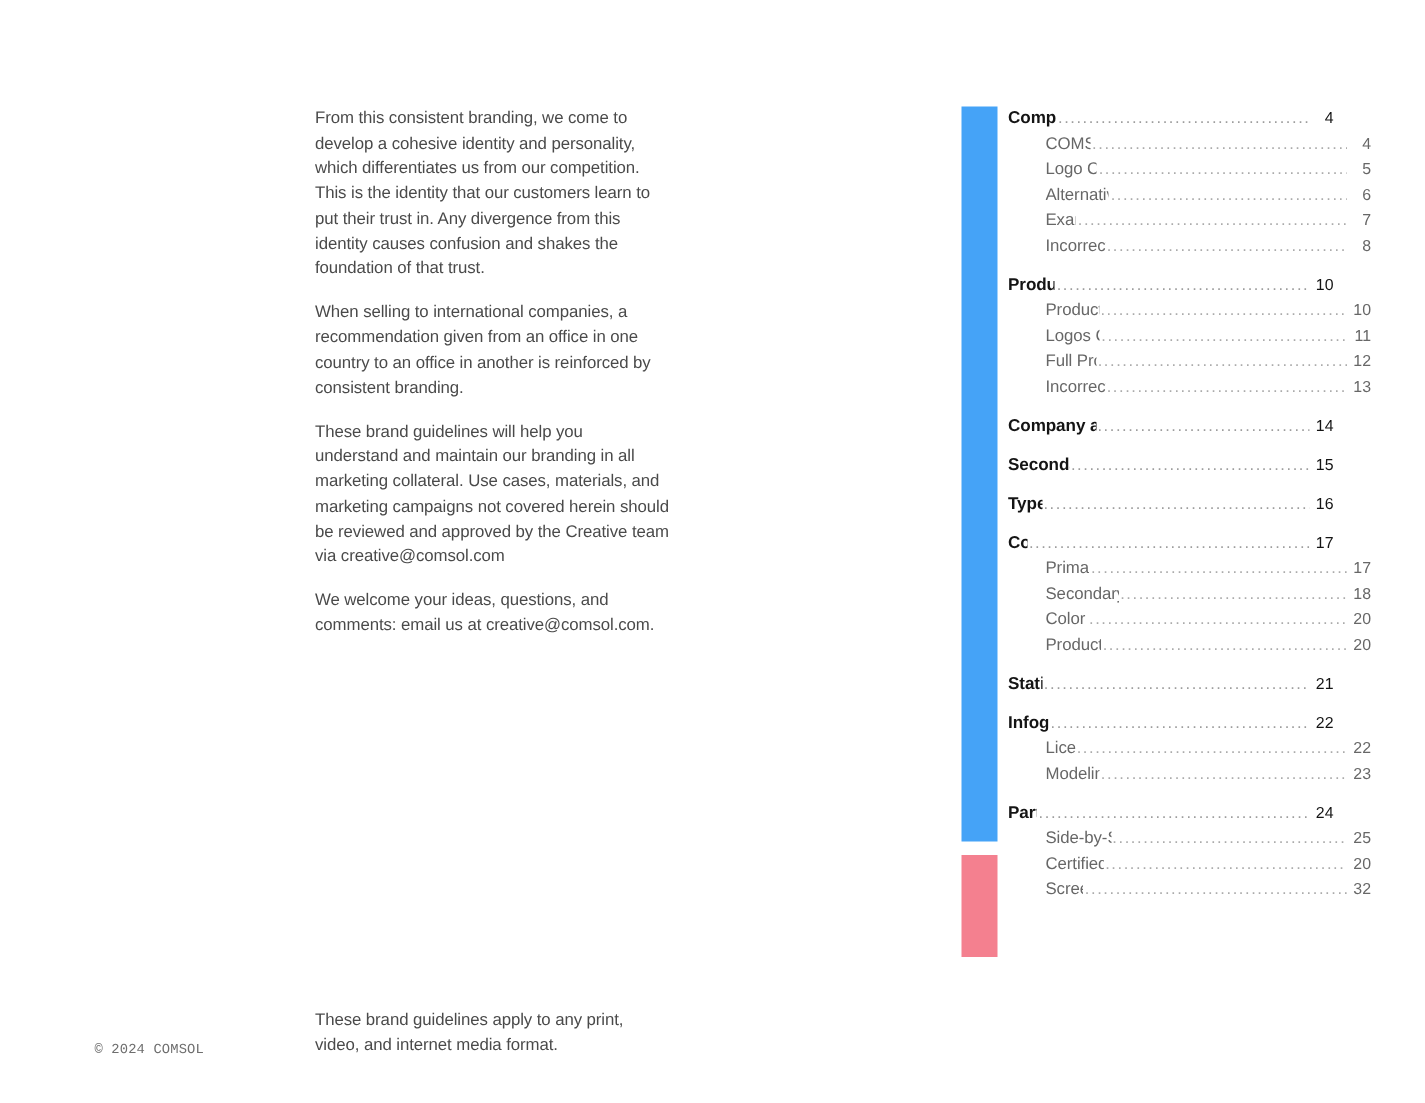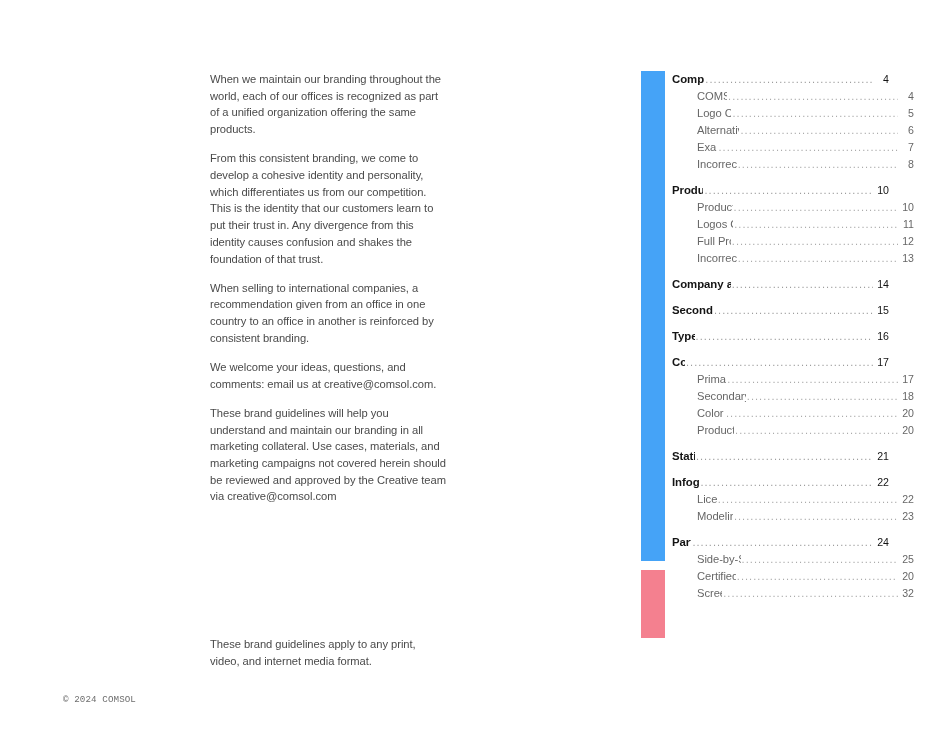--- a/index.html
+++ b/index.html
@@ -36,21 +36,21 @@
     line-height: 16.7px;
     color: #4a4a4a;
     margin: 0 0 12.5px 0;
     letter-spacing: -0.05px;
   }
   .body-para:last-child { margin-bottom: 0; }
 
   .closing-note {
     position: absolute;
     left: 210px;
-    top: 636px;
+    top: 672px;
     width: 236px;
     font-size: 11.2px;
     line-height: 16.7px;
     color: #4a4a4a;
     letter-spacing: -0.05px;
   }
 
   .copyright {
     position: absolute;
     left: 63px;
@@ -155,25 +155,24 @@
     letter-spacing: -0.05px;
   }
   .row-sub .page { color: #676767; }
   .row-sub .leader { color: #ababab; }
 </style>
 </head>
 <body>
 
 <div class="left-col">
   <div>
-      <p class="body-para">When we maintain our branding throughout the world, each of our offices is recognized as part of a unified organization offering the same products.</p>
       <p class="body-para">From this consistent branding, we come to develop a cohesive identity and personality, which differentiates us from our competition. This is the identity that our customers learn to put their trust in. Any divergence from this identity causes confusion and shakes the foundation of that trust.</p>
       <p class="body-para">When selling to international companies, a recommendation given from an office in one country to an office in another is reinforced by consistent branding.</p>
+      <p class="body-para">These brand guidelines will help you understand and maintain our branding in all marketing collateral. Use cases, materials, and marketing campaigns not covered herein should be reviewed and approved by the Creative team via creative@comsol.com</p>
       <p class="body-para">We welcome your ideas, questions, and comments: email us at creative@comsol.com.</p>
-      <p class="body-para">These brand guidelines will help you understand and maintain our branding in all marketing collateral. Use cases, materials, and marketing campaigns not covered herein should be reviewed and approved by the Creative team via creative@comsol.com</p>
     </div>
 </div>
 
 <div class="closing-note">These brand guidelines apply to any print, video, and internet media format.</div>
 
 <div class="copyright">© 2024 COMSOL</div>
 
 <div class="toc">
   <div class="toc-bars">
     <div class="bar bar-blue" style="background: rgb(69, 163, 247);"></div>

